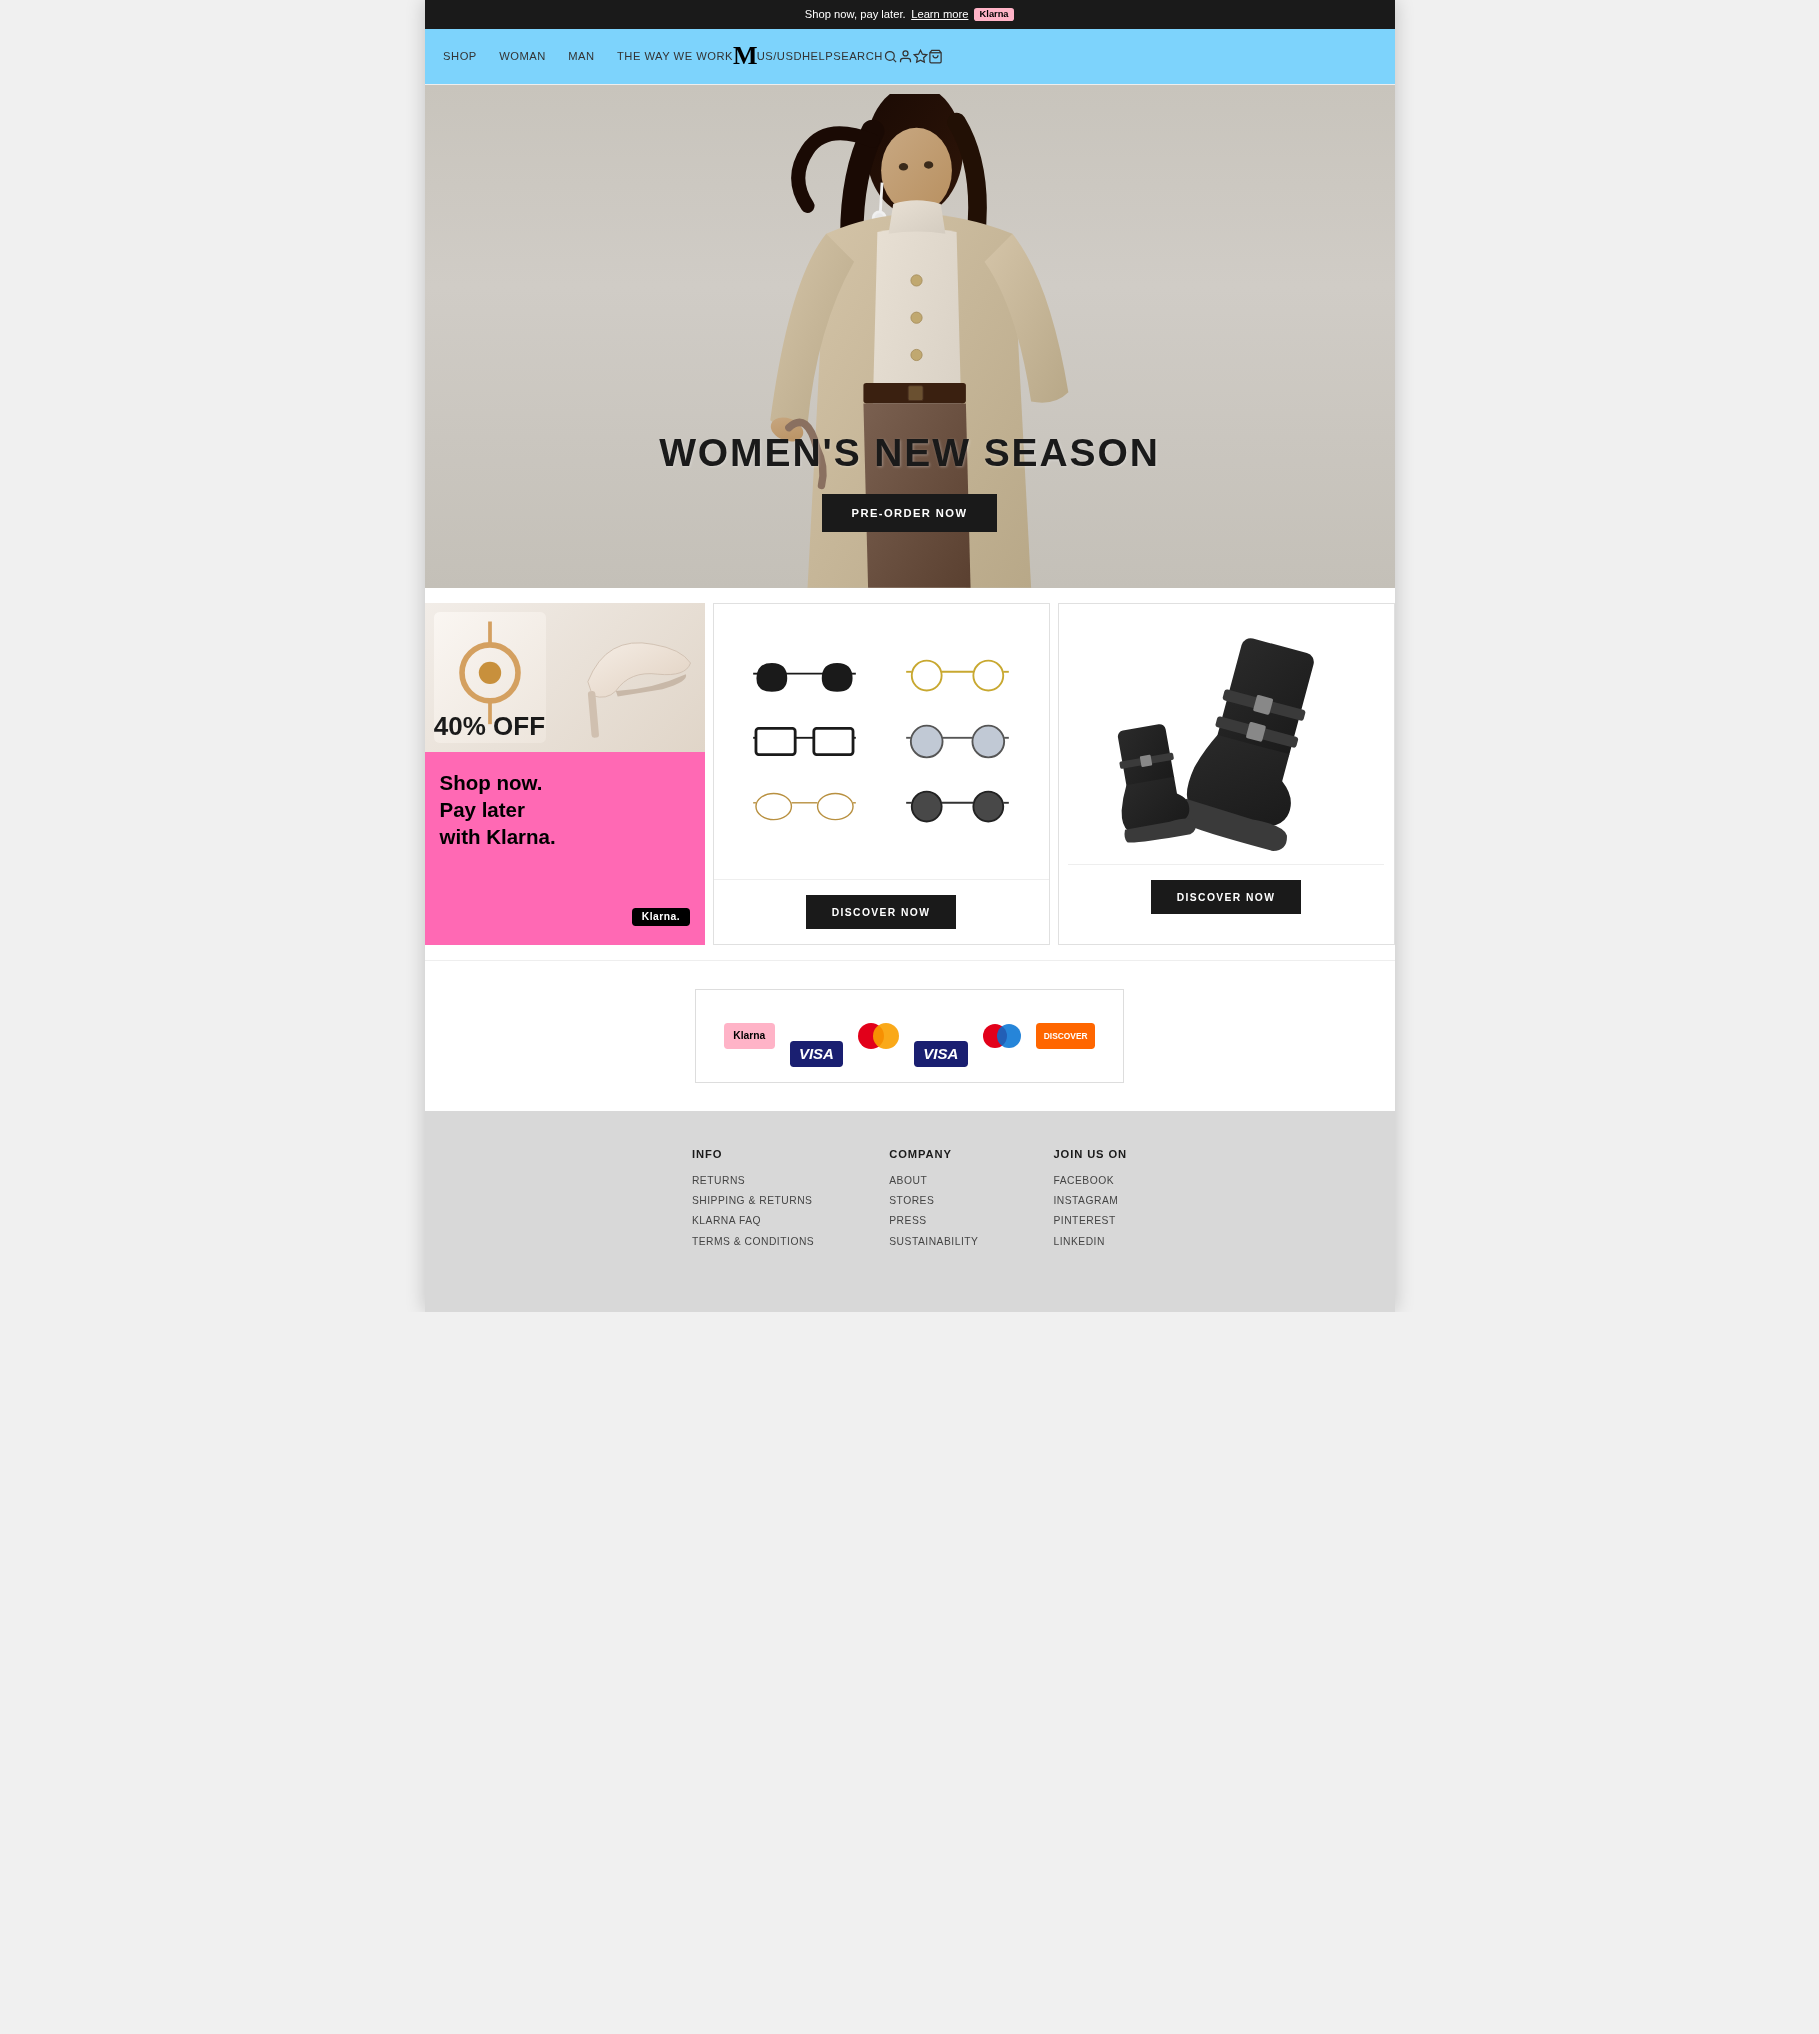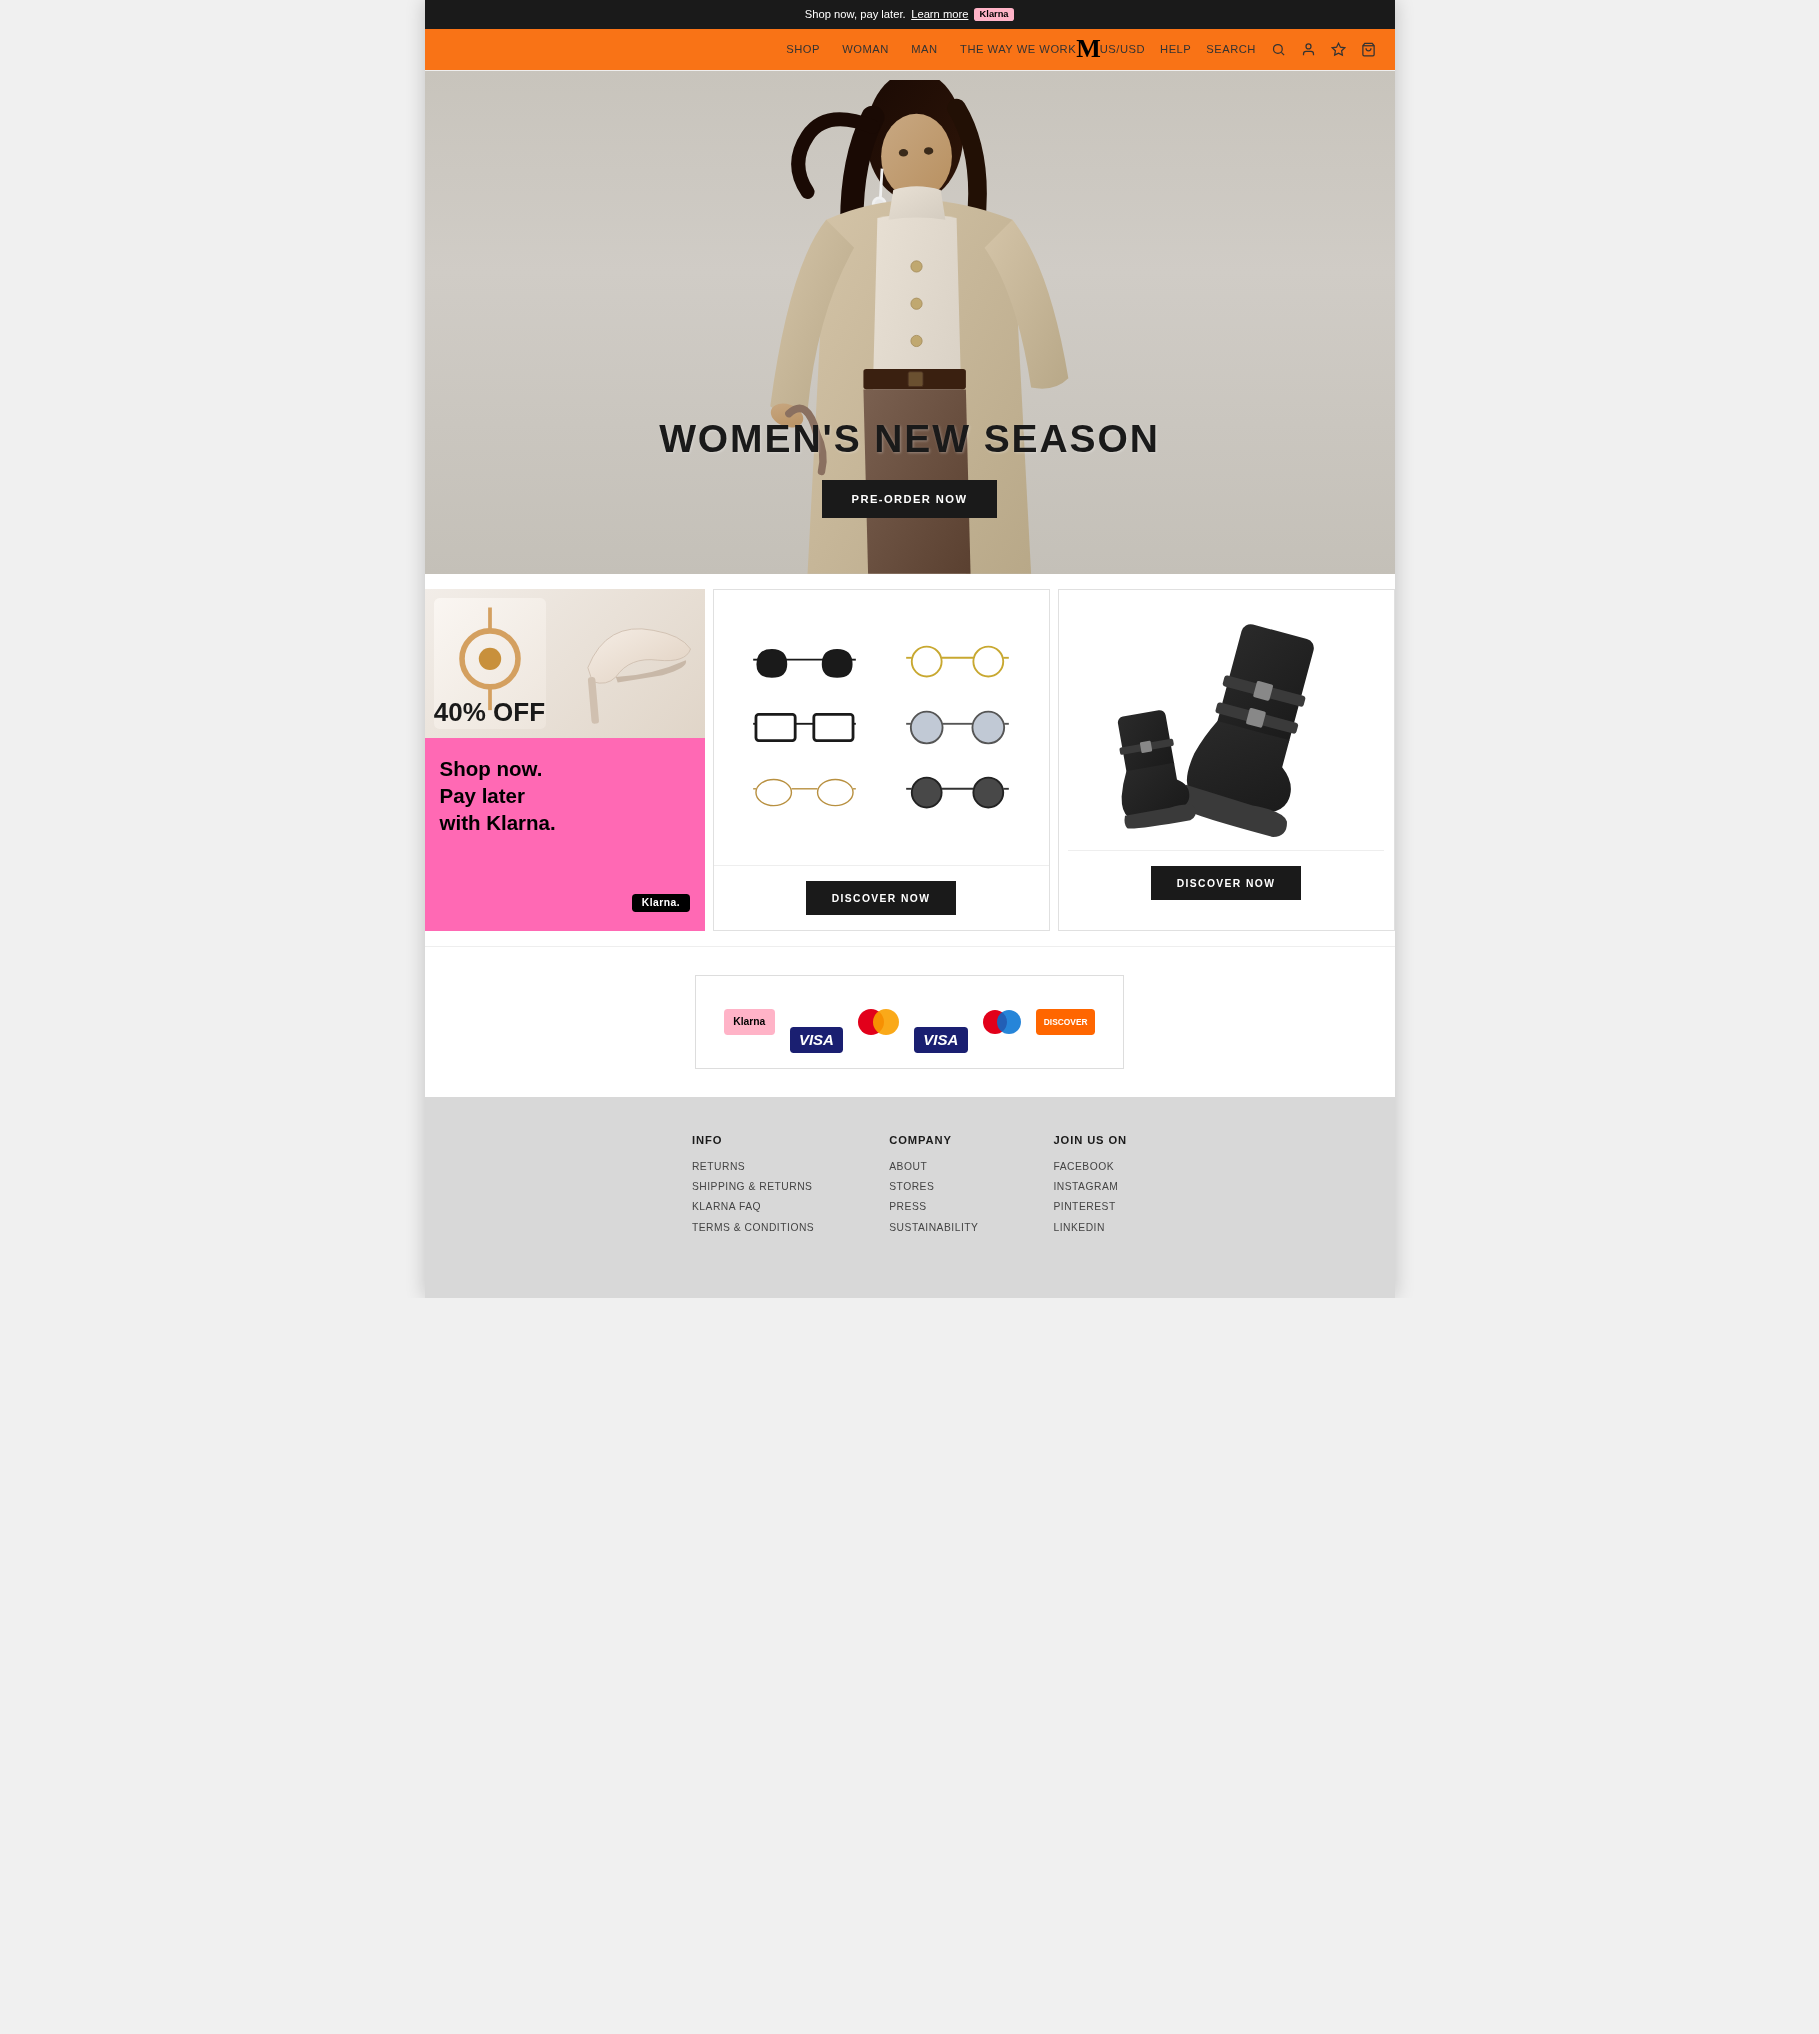--- a/index.html
+++ b/index.html
@@ -25,43 +25,43 @@
       font-size: 9.3px;
       font-weight: bold;
       padding: 1.9px 5.6px;
       border-radius: 2.8px;
     }
 
     
     .nav {
       display: flex;
       align-items: center;
-      justify-content: flex-end;
+      justify-content: flex-start;
       padding: 0 18.6px;
-      height: 42px;
+      height: 56px;
       border-bottom: 0.9px solid #eee;
-      background: #f97316;
+      background: #7dd3fc;
     }
     .nav-left { display: flex; gap: 22.4px; }
     .nav-left a, .nav-right a {
       text-decoration: none;
       color: #333;
       font-size: 11.2px;
       font-weight: 500;
       letter-spacing: 0.5px;
       cursor: pointer;
     }
     .nav-logo {
       font-size: 26px;
       font-weight: 900;
       letter-spacing: -0.9px;
       color: #000;
       font-family: 'Times New Roman', serif;
     }
-    .nav-right { display: flex; align-items: center; gap: 15px; }
+    .nav-right { display: flex; align-items: center; }
     .nav-right a { font-size: 11.2px; font-weight: 500; }
     .nav-icon { cursor: pointer; color: #333; font-size: 15px; display: flex; align-items: center; }
 
     
     .hero {
       position: relative;
       width: 100%;
       height: 503px;
       background: linear-gradient(135deg, #d0ccc5 0%, #c8c5be 50%, #bab7af 100%);
       overflow: hidden;

